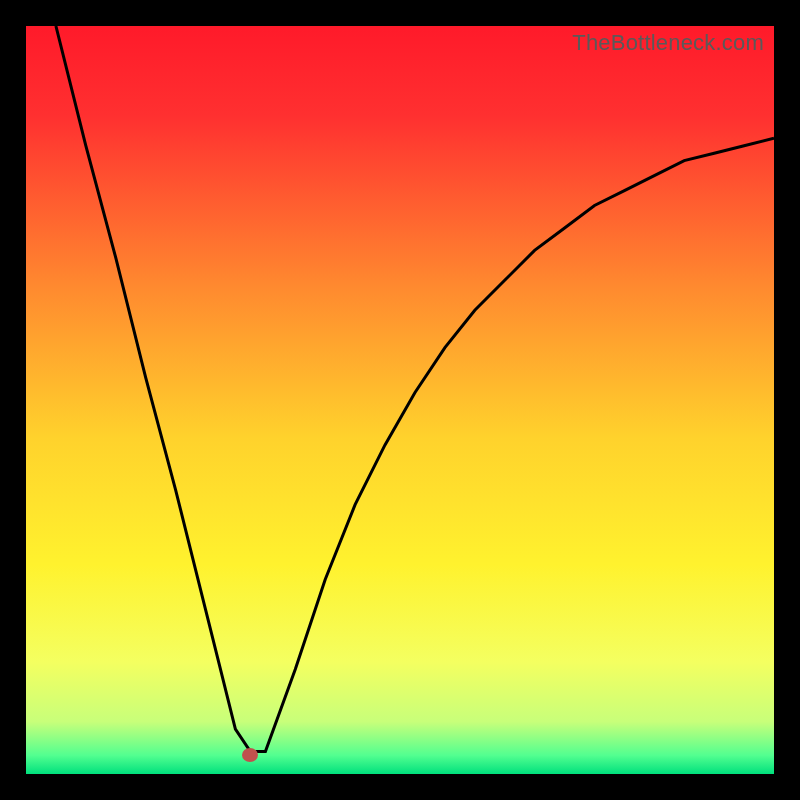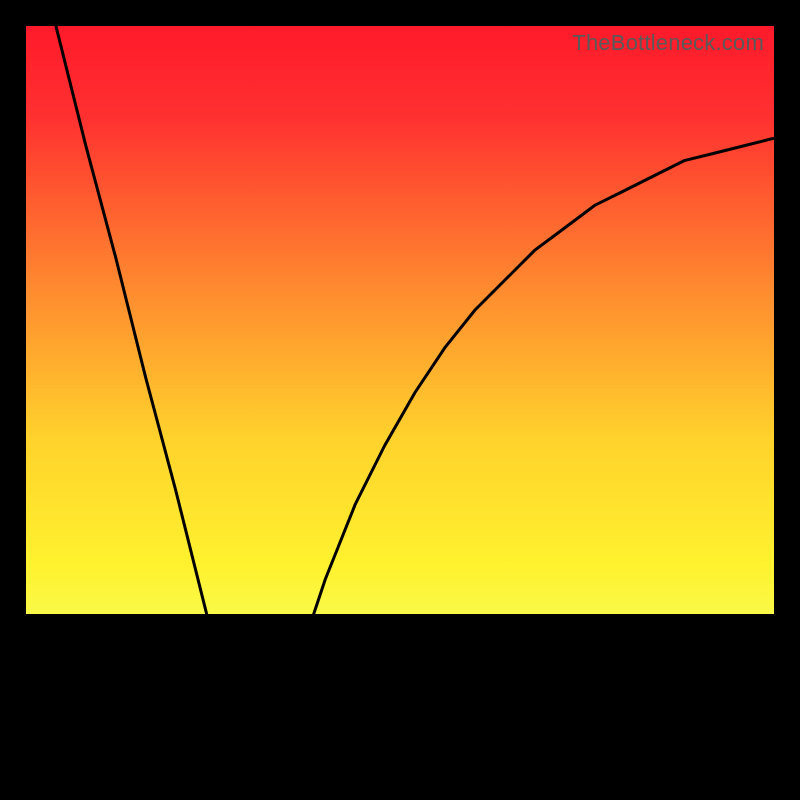--- a/index.html
+++ b/index.html
@@ -15,21 +15,21 @@
     position: absolute;
     left: 0; top: 0;
     width: 800px; height: 800px;
     background: #000;
   }
   .plot-area {
     position: absolute;
     left: 26px;
     top: 26px;
     width: 748px;
-    height: 588px;
+    height: 748px;
     overflow: hidden;
   }
   .watermark {
     position: absolute;
     top: 4px;
     right: 10px;
     color: #5a5a5a;
     font-size: 22px;
     font-weight: 500;
     letter-spacing: 0.2px;

